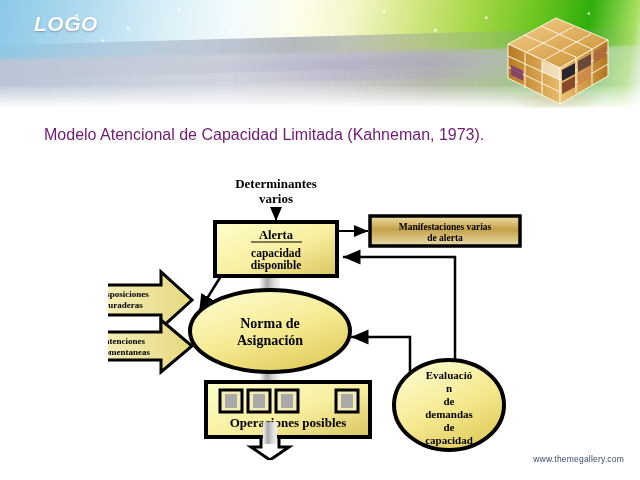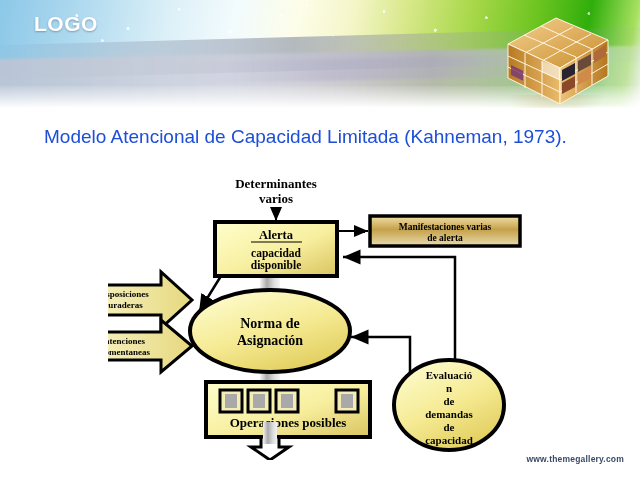--- a/index.html
+++ b/index.html
@@ -56,21 +56,21 @@
     background:linear-gradient(180deg, rgba(255,255,255,.1), #ffffff 85%);
   }
   #banner .purple{
     position:absolute;left:170px;top:58px;width:400px;height:22px;
     background:linear-gradient(90deg, rgba(150,140,190,0) 0%, rgba(120,105,175,.45) 40%, rgba(150,135,195,.35) 70%, rgba(255,255,255,0) 100%);
     transform:rotate(-1.3deg);filter:blur(1.5px);
   }
 
   #logo{
     position:absolute;left:34px;top:12px;
-    font-weight:bold;font-size:21px;
+    font-style:italic;font-weight:bold;font-size:21px;
     color:#ffffff;letter-spacing:.5px;
     text-shadow:0 1px 2px rgba(80,100,130,.55);
   }
   #deck-title{
     position:absolute;left:56px;top:38px;
     font-weight:bold;font-size:35px;
     color:#1b3a78;
     letter-spacing:-0.5px;
     text-shadow:1px 1px 0 rgba(255,255,255,.55), 2px 2px 3px rgba(40,60,110,.35);
     white-space:nowrap;
@@ -80,40 +80,40 @@
   #cube{position:absolute;left:498px;top:8px;width:118px;height:100px;}
 
   #cube-reflect{
     position:absolute;left:505px;top:95px;width:100px;height:22px;
     background:radial-gradient(ellipse at 50% 0%, rgba(200,150,80,.30), rgba(255,255,255,0) 70%);
   }
 
   
   #subtitle{
     position:absolute;left:44px;top:126px;
-    font-size:19px;color:#1d4ed8;
+    font-size:16px;color:#701a75;
     white-space:nowrap;
   }
 
   
   #diagram{
     position:absolute;left:108px;top:160px;width:424px;height:300px;
   }
   #diagram svg{display:block;}
   .dg-label{
     font-family:"Liberation Serif", serif;
     font-weight:bold;
     fill:#000000;
     text-anchor:middle;
   }
 
   
   #footer-url{
     position:absolute;right:16px;bottom:16px;
-    font-size:8.5px;color:#3a4a66;font-weight:bold;
+    font-size:8.5px;color:#3a4a66;font-weight:normal;
     letter-spacing:.2px;
   }
 </style>
 </head>
 <body>
 
 <div id="banner">
   <div class="dots"></div>
   <div class="purple"></div>
   <div class="sweep1"></div>

